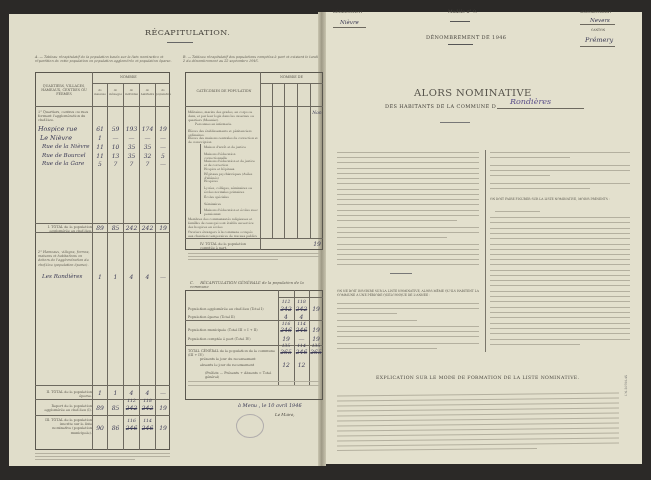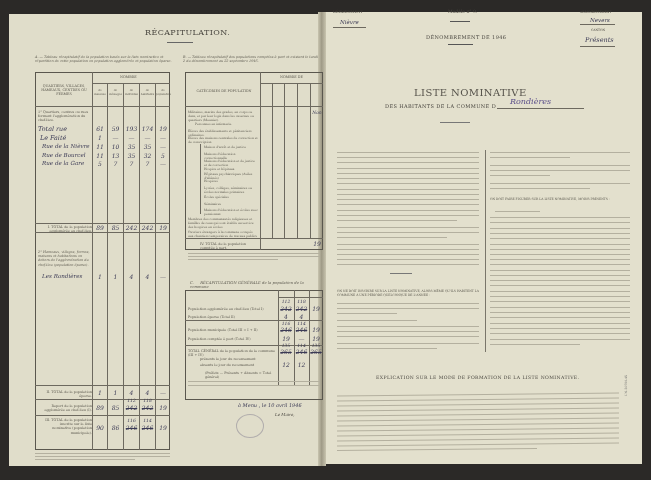--- a/index.html
+++ b/index.html
@@ -50,29 +50,29 @@
 <div class="label" style="left:120px;top:75px">NOMBRE</div>
 <div class="label" style="left:93px;top:88px;width:14px;font-size:2.8px;text-align:center">de maisons</div>
 <div class="label" style="left:108px;top:88px;width:15px;font-size:2.8px;text-align:center">de ménages</div>
 <div class="label" style="left:124px;top:88px;width:15px;font-size:2.8px;text-align:center">de individus</div>
 <div class="label" style="left:140px;top:88px;width:15px;font-size:2.8px;text-align:center">de habitants</div>
 <div class="label" style="left:156px;top:88px;width:14px;font-size:2.8px;text-align:center">de population</div>
 
 <div class="label" style="left:38px;top:110px;width:52px">1° Quartiers, centres ou rues formant l'agglomération du chef-lieu.</div>
 
 <div>
-  <div class="name" style="left:38px;top:125px">Total rue</div>
+  <div class="name" style="left:38px;top:125px">Hospice rue</div>
   <div class="num" style="left:93px;top:125px;width:14px">61</div>
   <div class="num" style="left:108px;top:125px;width:15px">59</div>
   <div class="num" style="left:124px;top:125px;width:15px">193</div>
   <div class="num" style="left:140px;top:125px;width:15px">174</div>
   <div class="num" style="left:156px;top:125px;width:14px">19</div>
 </div>
 <div>
-  <div class="name" style="left:40px;top:134px">Le Faité</div>
+  <div class="name" style="left:40px;top:134px">Le Nièvre</div>
   <div class="num" style="left:93px;top:134px;width:14px">1</div>
   <div class="num" style="left:108px;top:134px;width:15px">—</div>
   <div class="num" style="left:124px;top:134px;width:15px">—</div>
   <div class="num" style="left:140px;top:134px;width:15px">—</div>
   <div class="num" style="left:156px;top:134px;width:14px">—</div>
 </div>
 <div>
   <div class="name" style="left:42px;top:143px;font-size:5.6px">Rue de la Nièvre</div>
   <div class="num" style="left:93px;top:143px;width:14px">11</div>
   <div class="num" style="left:108px;top:143px;width:15px">10</div>
@@ -259,27 +259,27 @@
 <div class="abs hand" style="left:340px;top:19px;font-size:5.5px">Nièvre</div>
 <div class="hline" style="left:333px;top:27px;width:33px"></div>
 
 <div class="abs" style="left:448px;top:9px;font-size:4.5px">Modèle n° 9.</div>
 <div class="bar" style="left:450px;top:21px;width:20px"></div>
 
 <div class="abs" style="left:580px;top:10px;font-size:3px">ARRONDISSEMENT</div>
 <div class="abs hand" style="left:590px;top:17px;font-size:5.5px">Nevers</div>
 <div class="hline" style="left:580px;top:24px;width:35px"></div>
 <div class="abs" style="left:591px;top:28px;font-size:3px">CANTON</div>
-<div class="abs hand" style="left:585px;top:36px;font-size:6.5px">Présents</div>
+<div class="abs hand" style="left:585px;top:36px;font-size:6.5px">Prémery</div>
 <div class="hline" style="left:580px;top:46px;width:35px"></div>
 
 <div class="abs cap" style="left:426px;top:34px;font-size:5px">DÉNOMBREMENT DE 1946</div>
 <div class="bar" style="left:448px;top:44px;width:25px"></div>
 
-<div class="abs cap" style="left:414px;top:87px;font-size:10px;color:#55524a">LISTE NOMINATIVE</div>
+<div class="abs cap" style="left:414px;top:87px;font-size:10px;color:#55524a">ALORS NOMINATIVE</div>
 <div class="abs cap" style="left:385px;top:103px;font-size:5px">DES HABITANTS DE LA COMMUNE D</div>
 <div class="abs hand" style="left:510px;top:97px;font-size:8px;color:#5b4f8a">Rondières</div>
 <div class="hline" style="left:497px;top:108px;width:87px"></div>
 <div class="bar" style="left:440px;top:122px;width:30px;background:#777"></div>
 
 <div>
   <div class="txtline" style="left:337px;top:152px;width:142px"></div>
   <div class="txtline" style="left:337px;top:157px;width:142px"></div>
   <div class="txtline" style="left:337px;top:162px;width:142px"></div>
   <div class="txtline" style="left:337px;top:168px;width:142px"></div>

